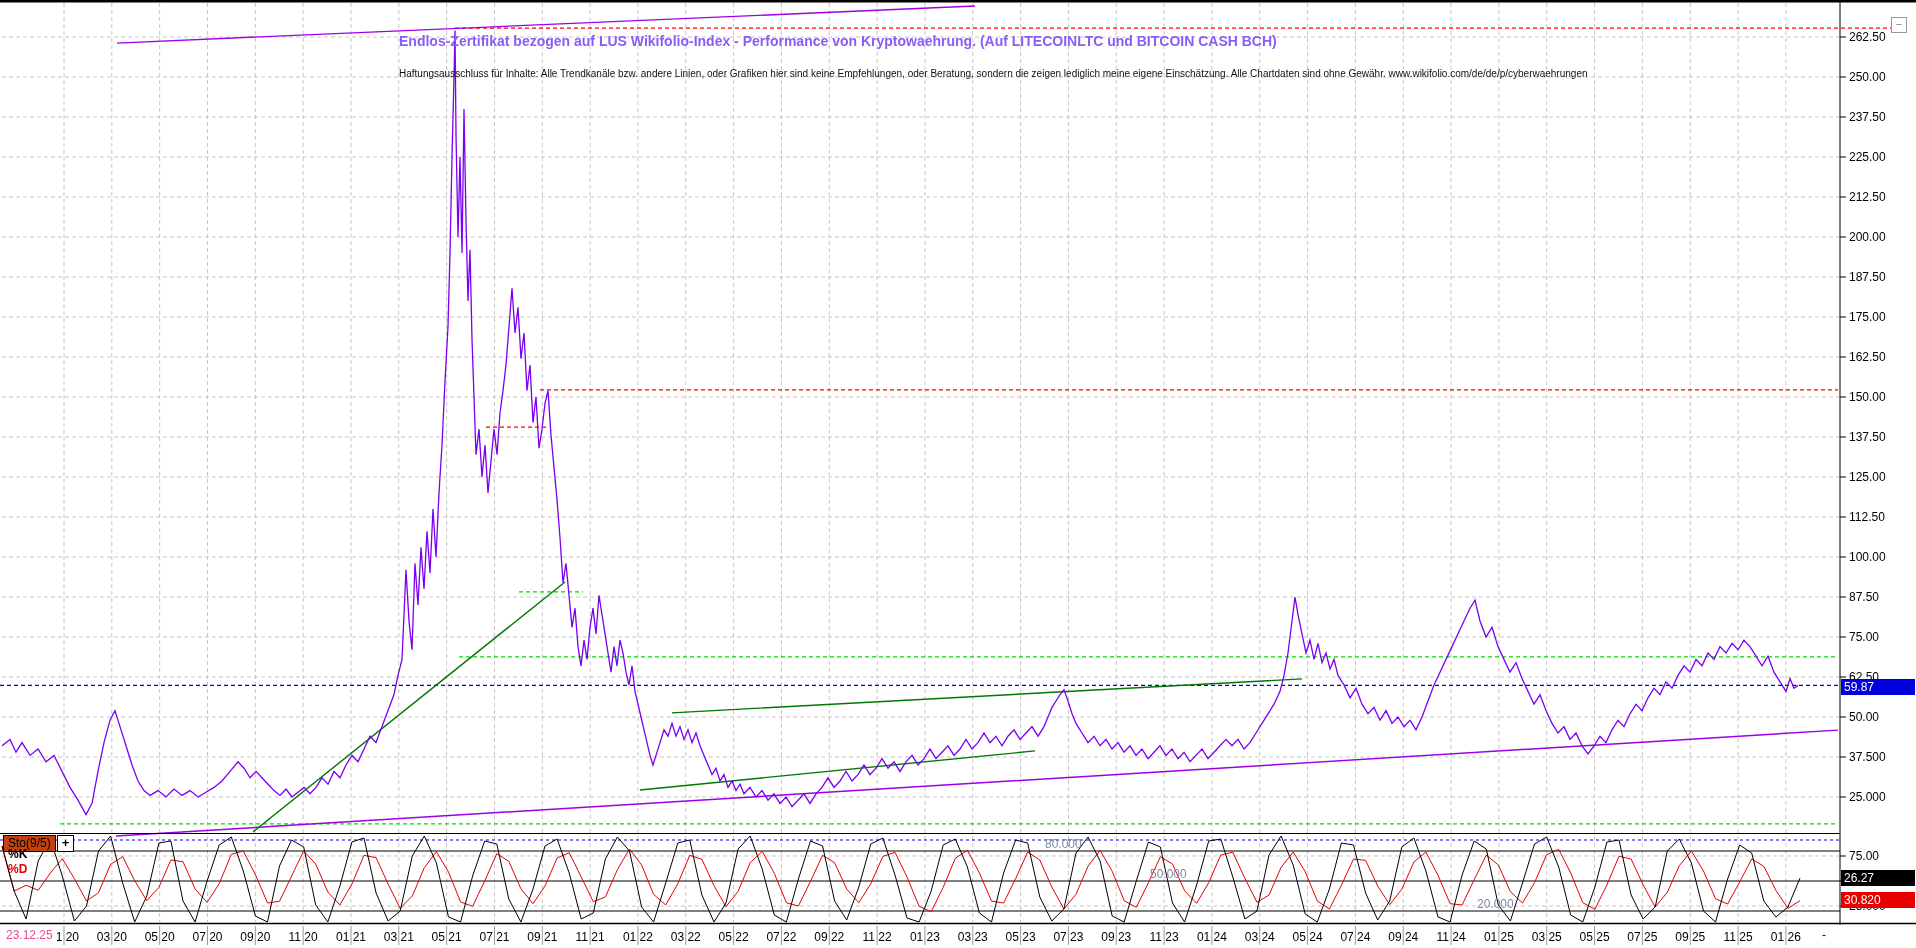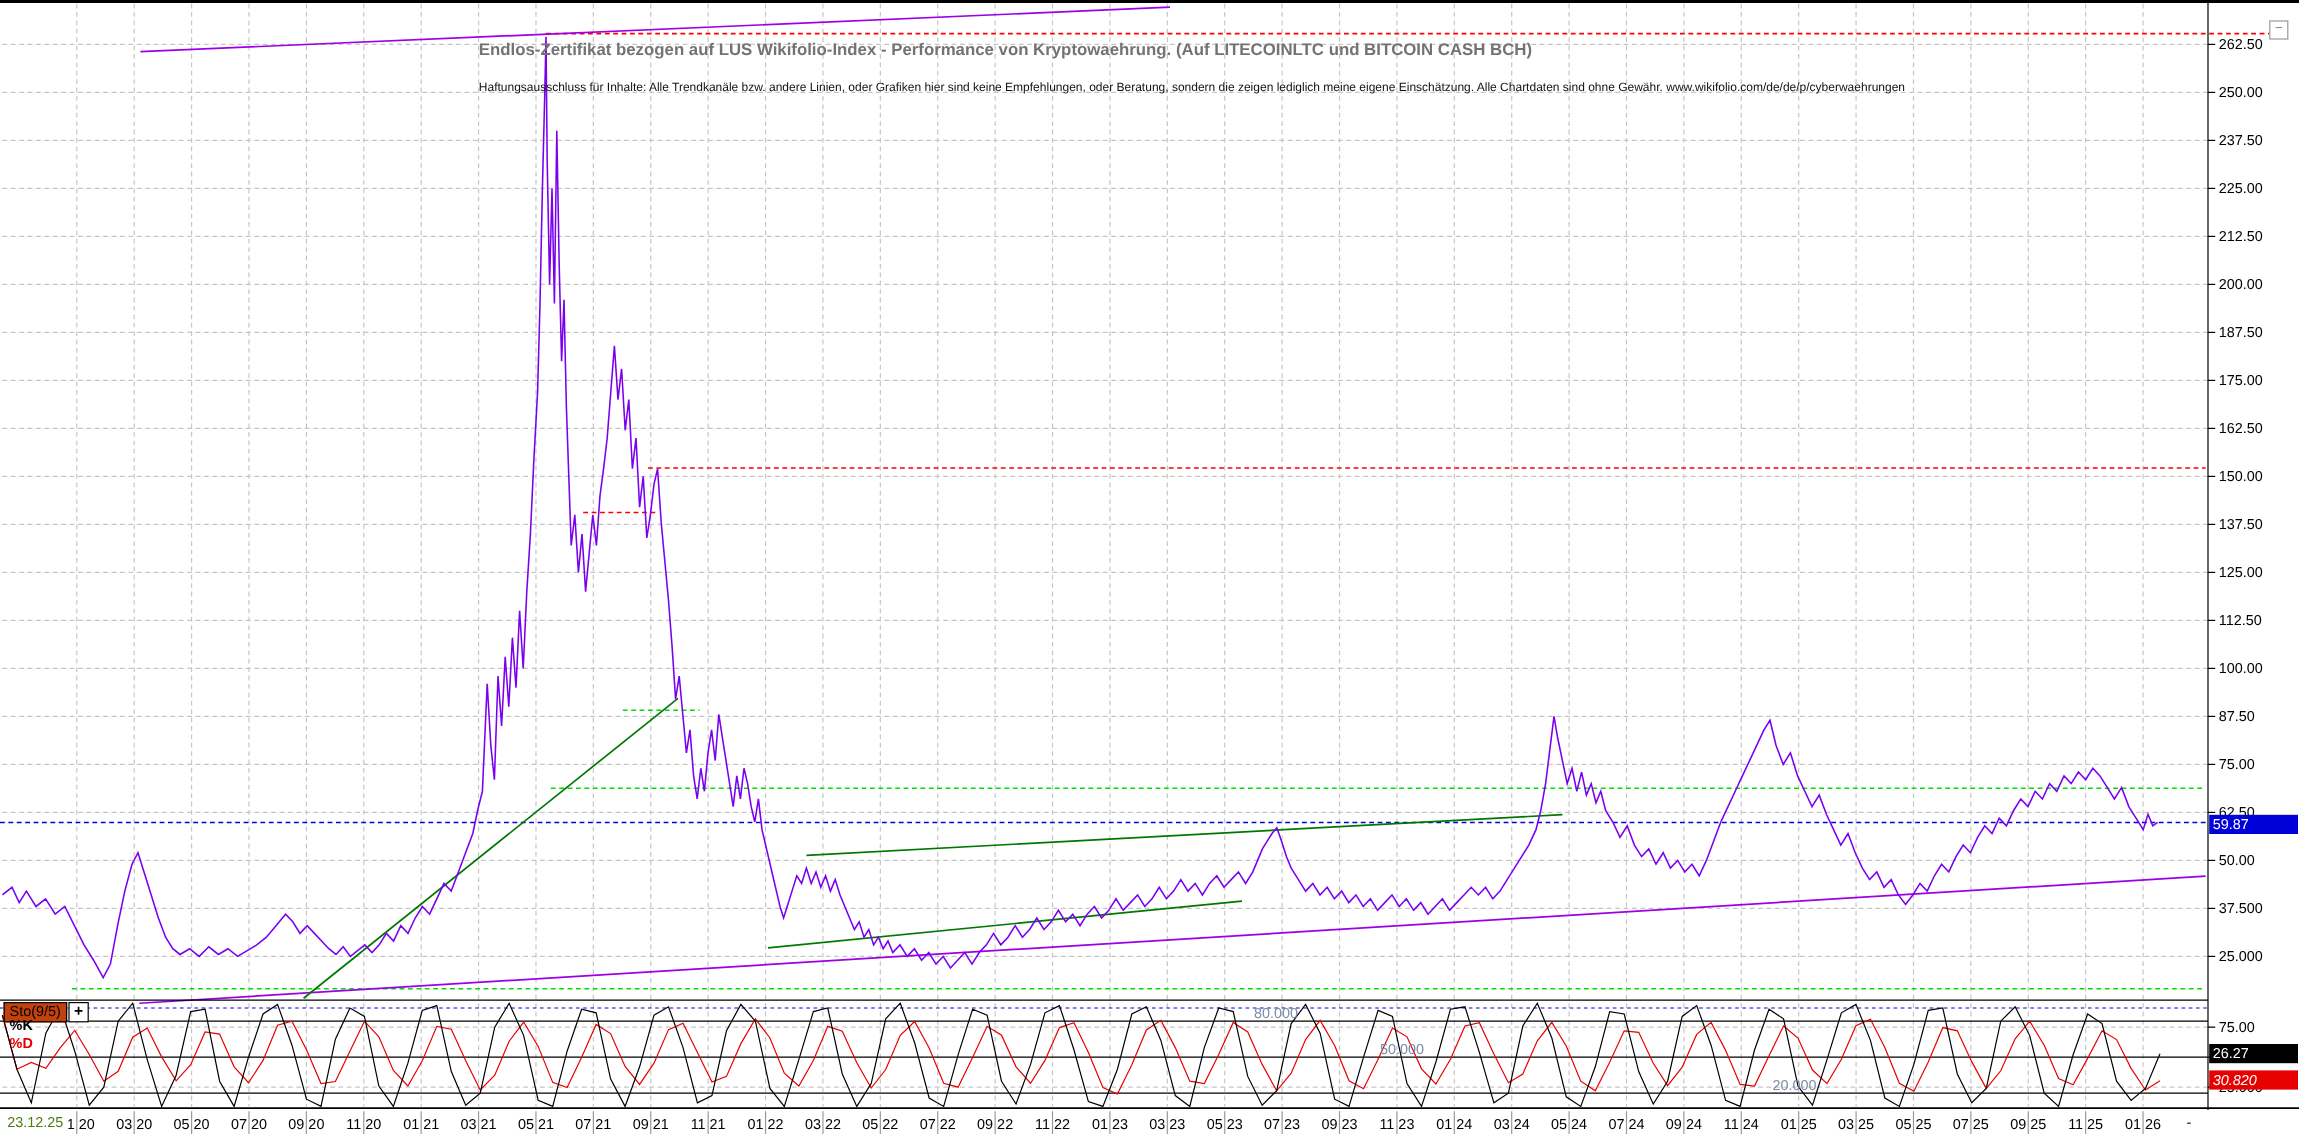--- a/index.html
+++ b/index.html
@@ -1,32 +1,32 @@
 <!DOCTYPE html>
 <html><head>
 <meta charset="utf-8">
 <style>
   html,body{margin:0;padding:0;background:#fff;font-family:"Liberation Sans",sans-serif;}
   #app{position:relative;width:1916px;height:948px;background:#fff;overflow:hidden;}
   #chart-svg{position:absolute;left:0;top:0;}
   .overlay{position:absolute;white-space:nowrap;}
-  #title{left:399px;top:33px;color:#737373;font-size:14px;font-weight:bold;}
+  #title{left:399px;top:33px;color:#8b5cf6;font-size:14px;font-weight:bold;}
   #disclaimer{left:399px;top:68px;color:#111;font-size:10px;}
   .badge{position:absolute;left:1841px;width:74px;height:16px;color:#fff;font-size:12px;
          line-height:16px;padding-left:3px;box-sizing:border-box;}
   #price-badge{top:679px;background:#0000d8;}
   #k-badge{top:870px;background:#000;}
-  #d-badge{top:892px;background:#e60000;font-style:italic;}
+  #d-badge{top:892px;background:#e60000;}
   #sto-box{left:3px;top:835px;border:1px solid #000;background:#c2410c;font-size:12px;
            padding:0 4px;height:15px;line-height:15px;}
   #sto-add{left:57px;top:835px;border:1px solid #000;background:#fff;font-size:13px;font-weight:bold;
            width:15px;height:15px;line-height:14px;text-align:center;}
   #k-label{left:8px;top:847px;color:#000;font-size:12px;font-weight:bold;}
   #d-label{left:8px;top:862px;color:#e60000;font-size:12px;font-weight:bold;}
-  #x-start{left:2px;top:928px;background:#fff;font-size:12px;color:#4d7c0f;padding:0 4px;}
+  #x-start{left:2px;top:928px;background:#fff;font-size:12px;color:#ec4899;padding:0 4px;}
   #x-end{left:1822px;top:928px;font-size:12px;color:#000;}
   #axis-collapse{left:1891px;top:17px;width:14px;height:14px;border:1px solid #999;color:#777;
                  font-size:11px;line-height:12px;text-align:center;background:#fff;}
 </style>
 </head>
 <body>
 
 <div id="app">
   <svg id="chart-svg" width="1916" height="948">
       <line x1="64" y1="3" x2="64" y2="833" stroke="#c6c6c6" stroke-width="1" stroke-dasharray="4 3"></line>

